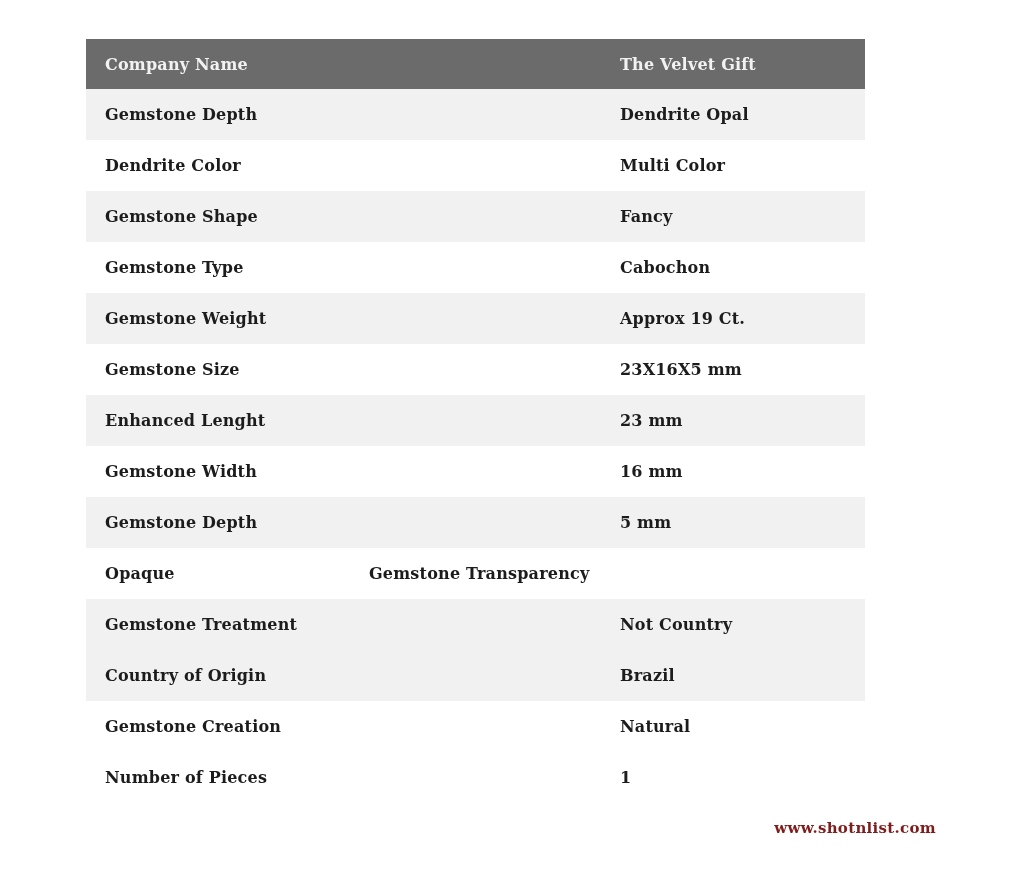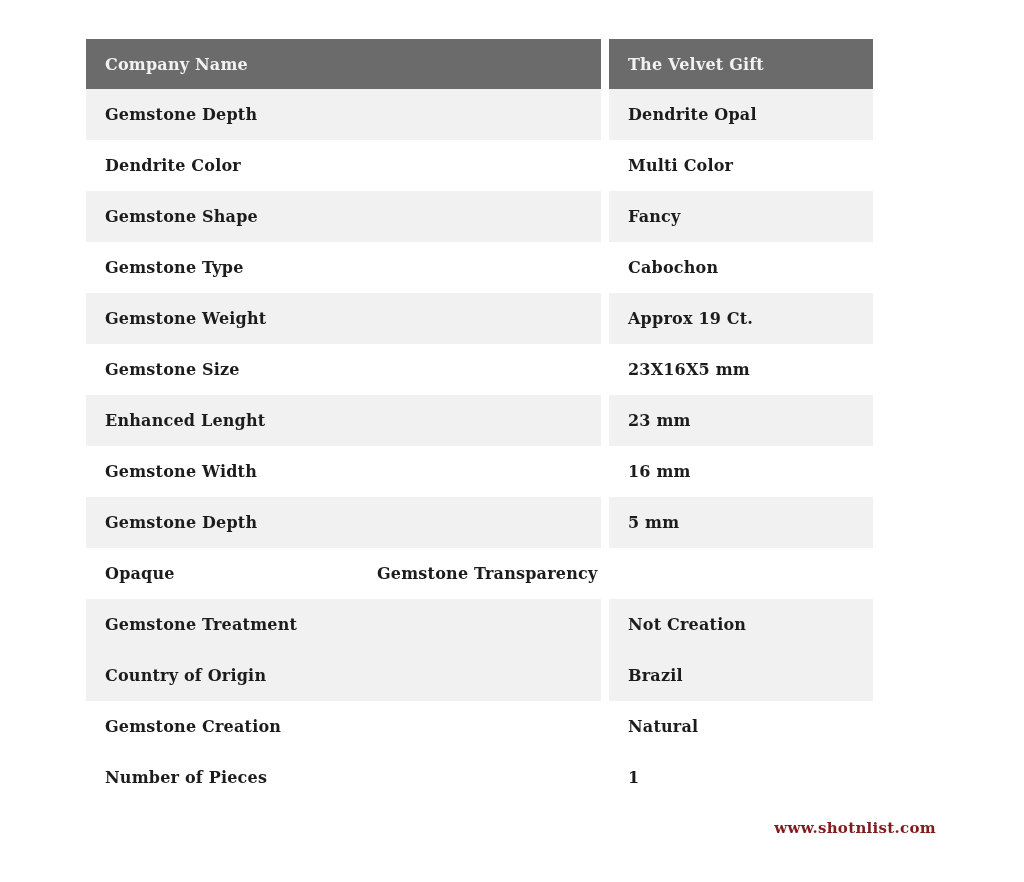--- a/index.html
+++ b/index.html
@@ -10,21 +10,21 @@
     font-family: "DejaVu Serif", "Liberation Serif", serif;
   }
   .spec-table {
     position: absolute;
     left: 86px;
     top: 39px;
     width: 852px;
   }
   .row {
     display: flex;
-    gap: 8px;
+    gap: 0;
     height: 51px;
   }
   .row.header { height: 50px; }
   .cell {
     display: flex;
     align-items: center;
     padding-left: 19px;
     padding-right: 10px;
     font-weight: bold;
     font-size: 16px;
@@ -94,21 +94,21 @@
   <div class="row shaded">
     <div class="cell label">Gemstone Depth</div>
     <div class="cell value">5 mm</div>
   </div>
   <div class="row plain">
     <div class="cell value">Opaque</div>
     <div class="cell label">Gemstone Transparency</div>
   </div>
   <div class="row shaded">
     <div class="cell label">Gemstone Treatment</div>
-    <div class="cell value">Not Creation</div>
+    <div class="cell value">Not Country</div>
   </div>
   <div class="row shaded">
     <div class="cell label">Country of Origin</div>
     <div class="cell value">Brazil</div>
   </div>
   <div class="row plain">
     <div class="cell label">Gemstone Creation</div>
     <div class="cell value">Natural</div>
   </div>
   <div class="row plain">

